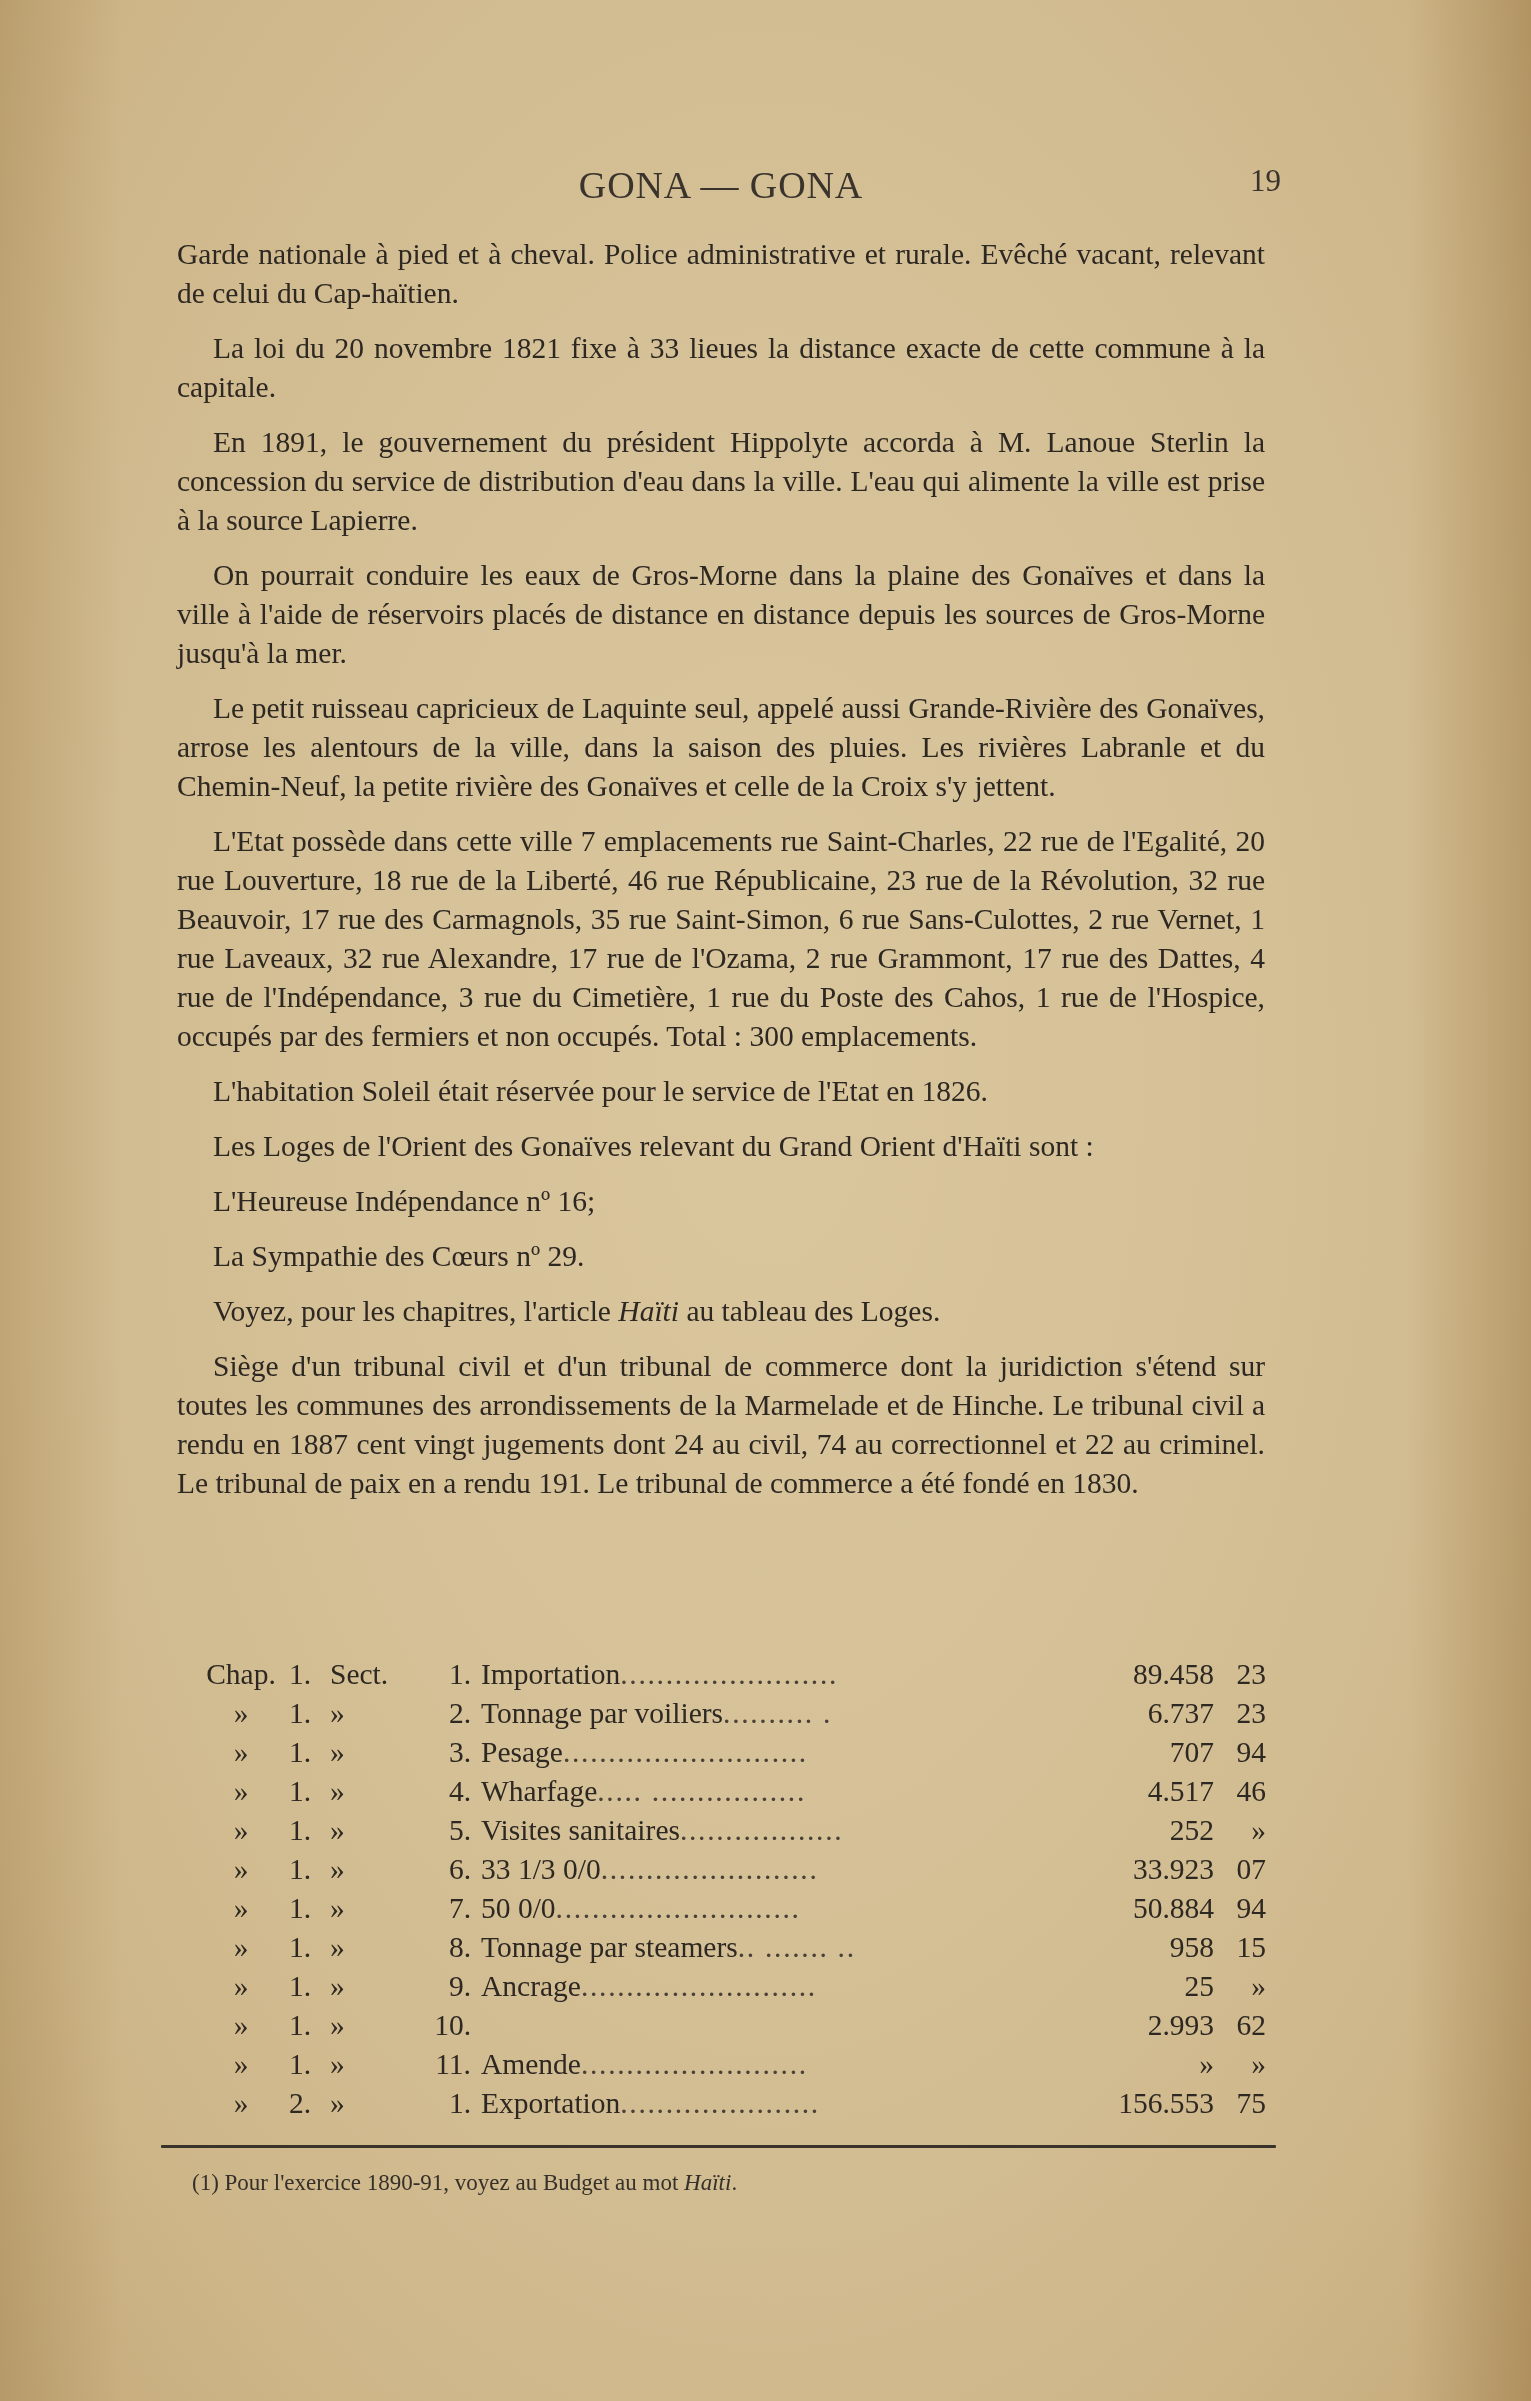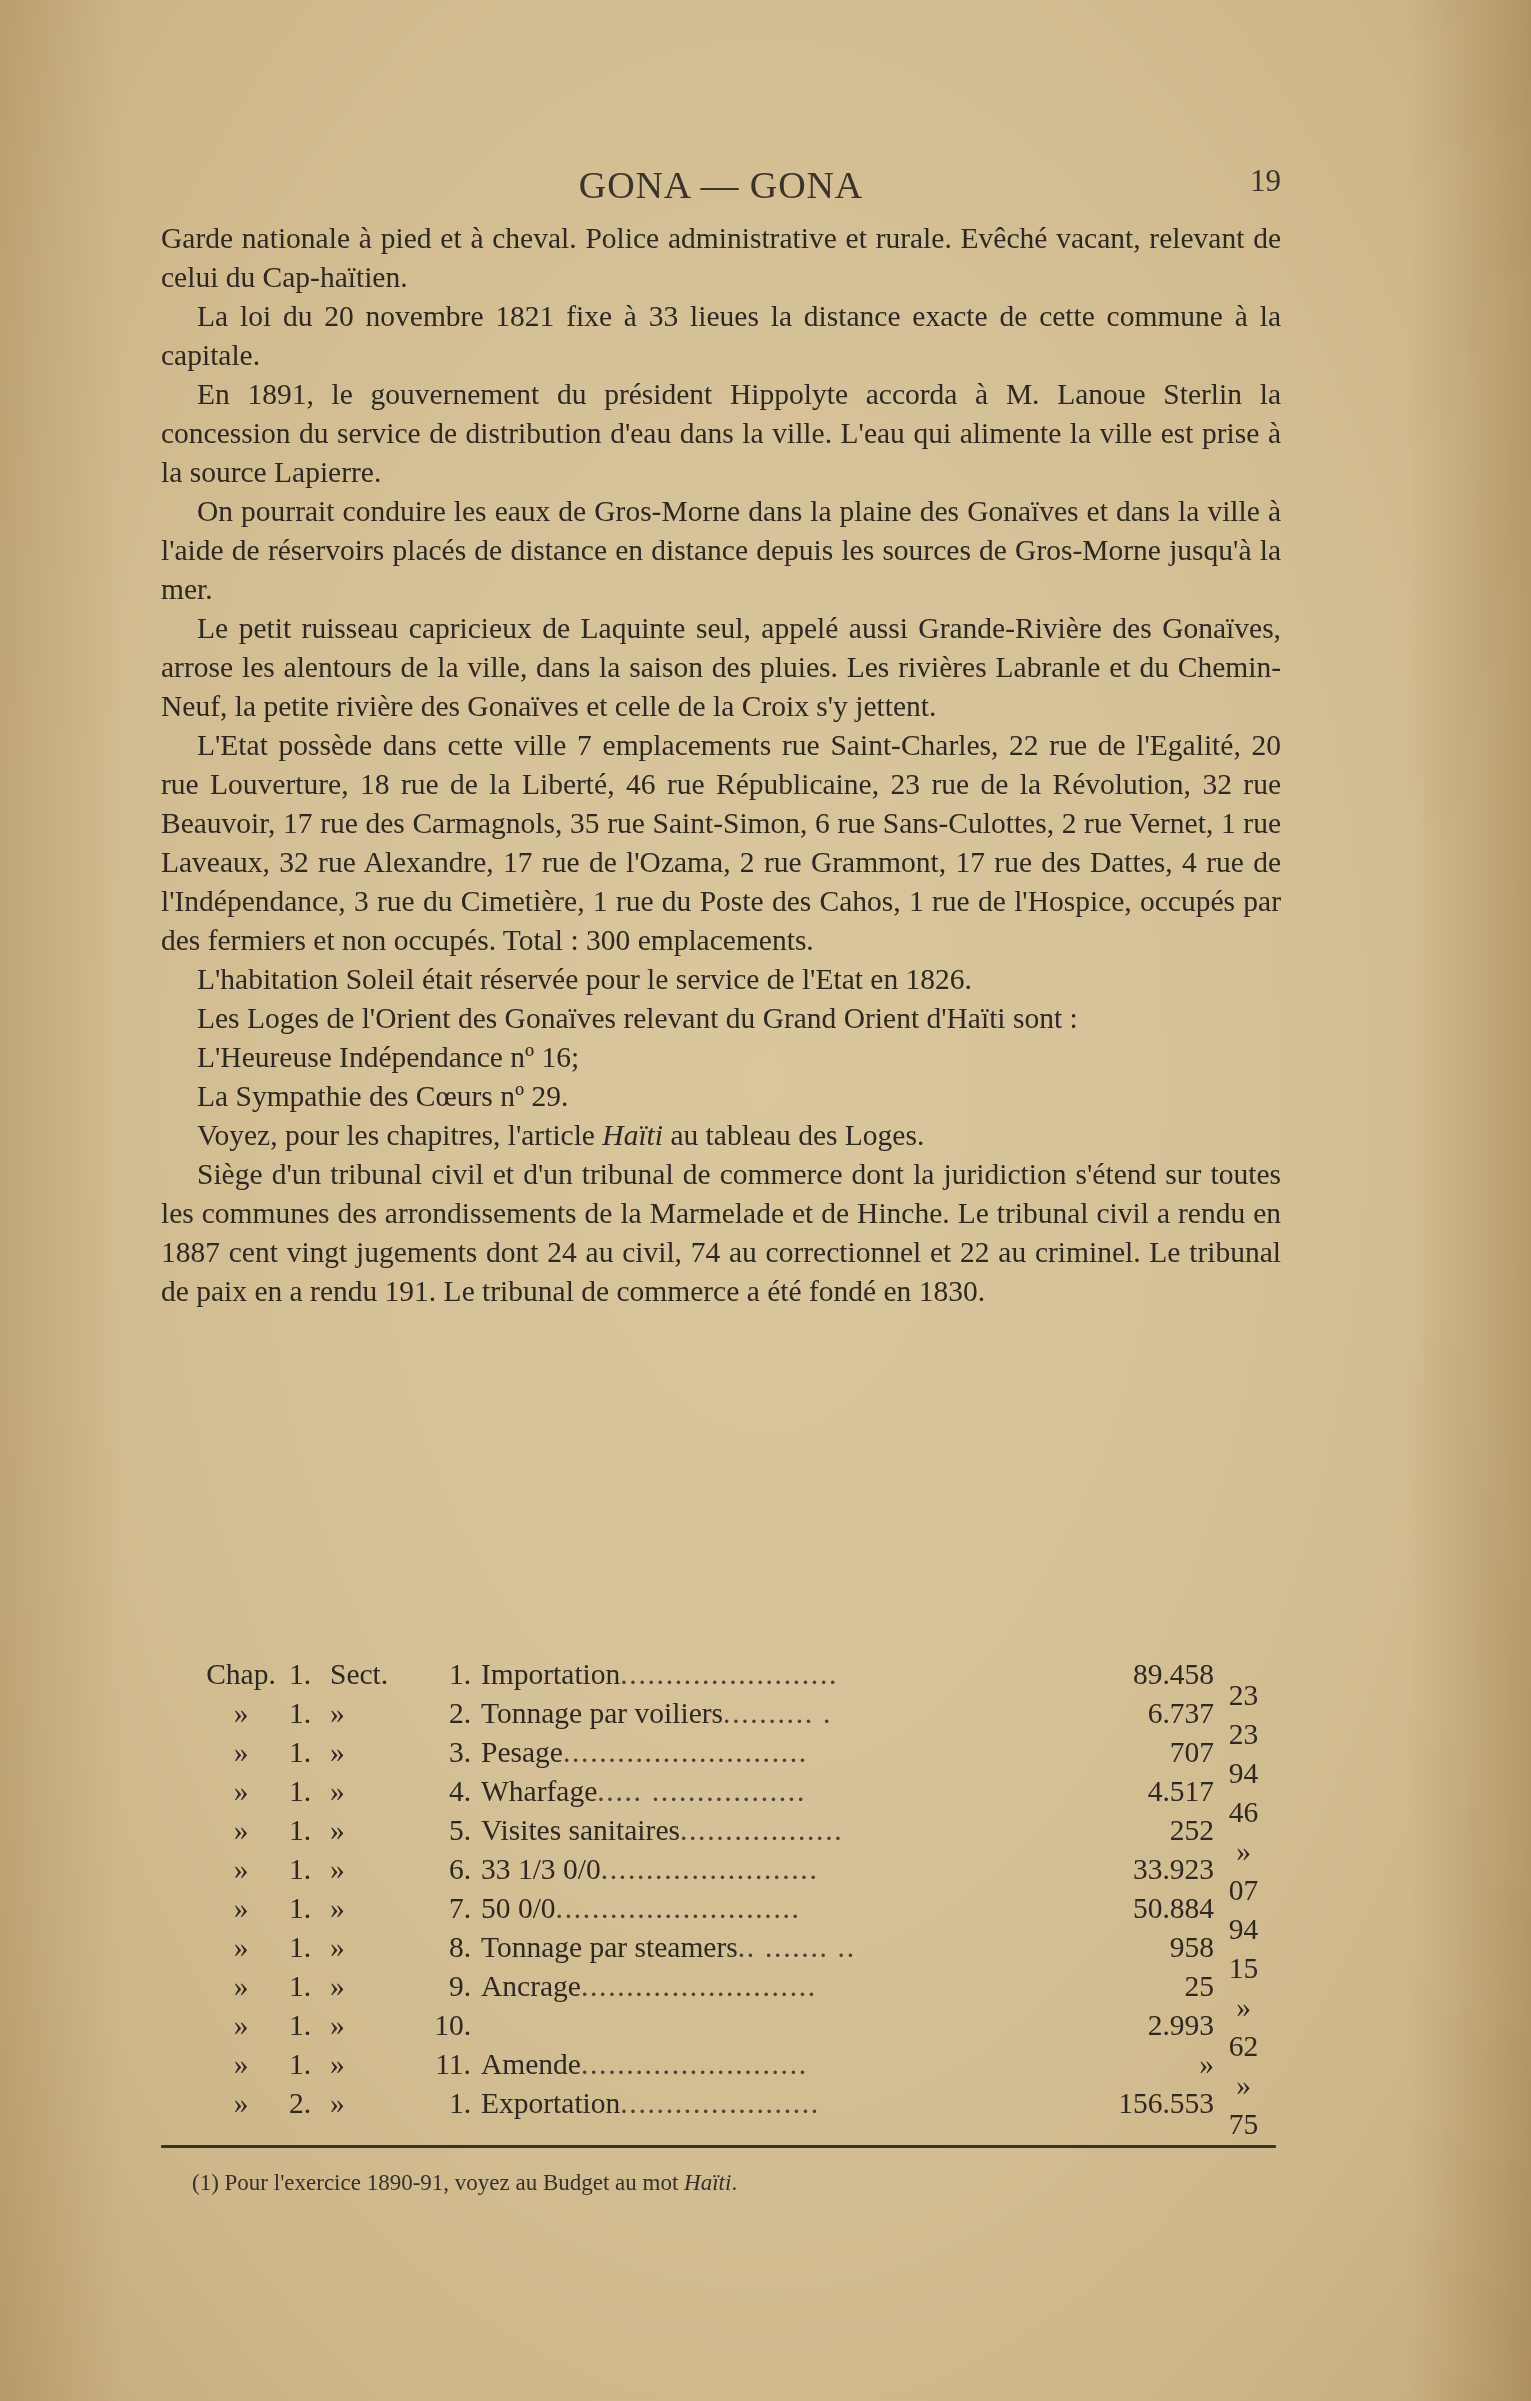--- a/index.html
+++ b/index.html
@@ -52,21 +52,21 @@
       position: absolute;
       top: 219px;
       left: 0;
       width: 1120px;
       font-size: 29.5px;
       line-height: 39px;
       text-align: justify;
       color: #2e2822;
     }
     .body-text p {
-      margin: 0;
+      margin: 16px;
       text-indent: 36px;
     }
     .body-text p.noindent {
       text-indent: 0;
     }
     .body-text p.lodge {
       text-indent: 36px;
     }
     .body-text em {
       font-style: italic;
@@ -89,21 +89,21 @@
       position: absolute;
       top: 0;
     }
     .c-chap { left: 0; width: 92px; text-align: center; }
     .c-chapnum { left: 94px; width: 34px; text-align: left; }
     .c-sect { left: 135px; width: 86px; text-align: left; }
     .c-sectnum { left: 221px; width: 55px; text-align: right; }
     .c-label { left: 286px; width: 591px; overflow: hidden; }
     .c-label .dots { letter-spacing: 1.7px; color: #4a4238; }
     .c-amount { left: 865px; width: 154px; text-align: right; }
-    .c-cents { left: 1026px; width: 45px; text-align: center; margin-top: 21px; }
+    .c-cents { left: 1026px; width: 45px; text-align: right; }
     .footnote-rule {
       position: absolute;
       top: 2145px;
       left: 0;
       width: 1115px;
       height: 3.4px;
       background: #3a332a;
       border-radius: 0.9px;
     }
     .footnote {

